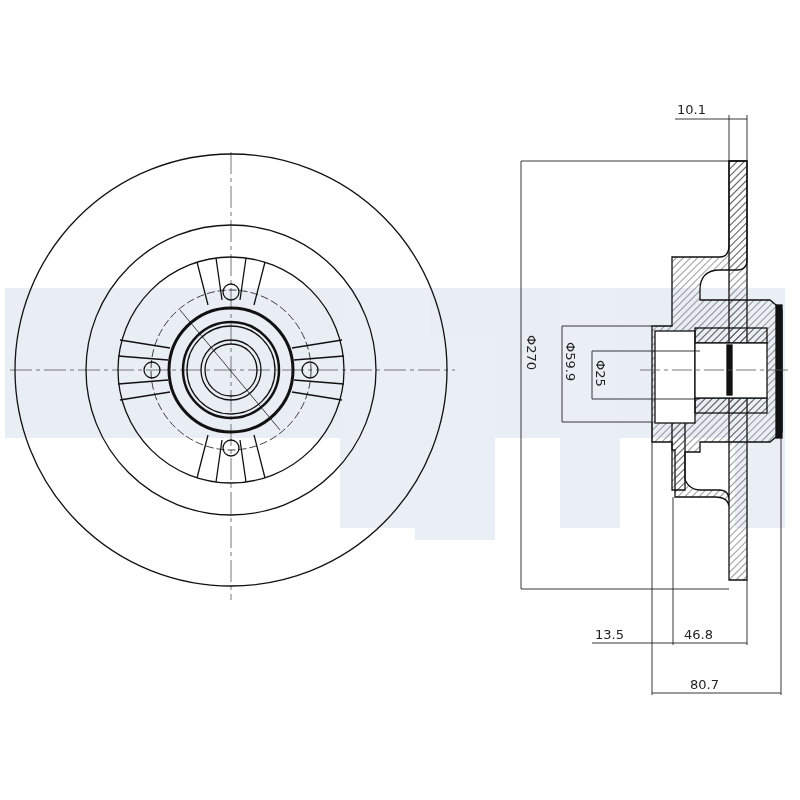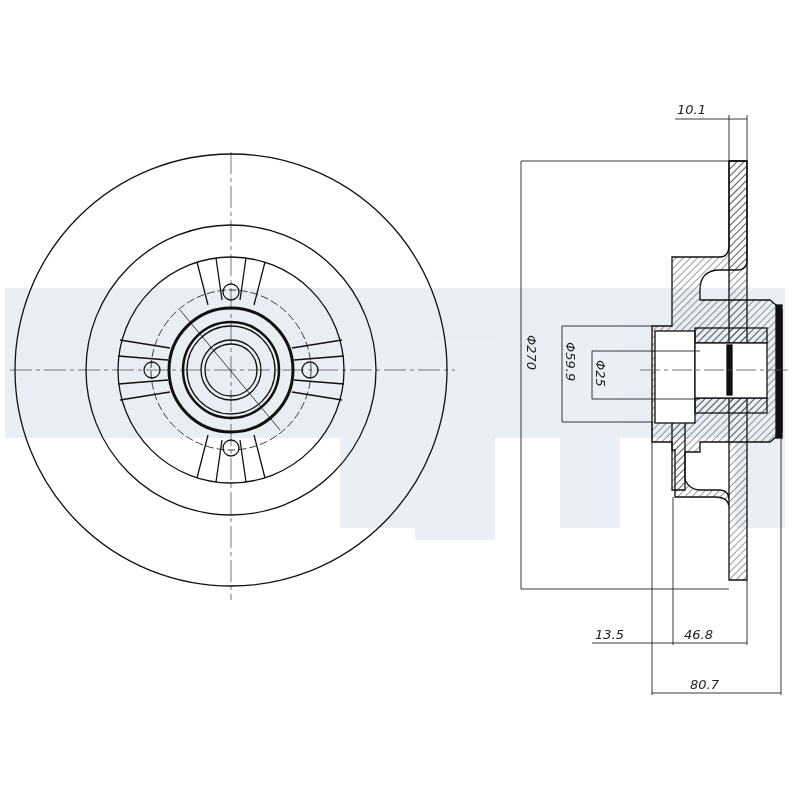--- a/index.html
+++ b/index.html
@@ -1,17 +1,17 @@
 <!DOCTYPE html>
 <html><head>
 <meta charset="utf-8">
 <style>
   html, body { margin: 0; padding: 0; background: #ffffff; }
   body { width: 800px; height: 800px; overflow: hidden; position: relative; font-family: "DejaVu Sans", sans-serif; }
-  #stage { position: absolute; left: 0; top: 0; width: 800px; height: 800px; font-style: italic; }
+  #stage { position: absolute; left: 0; top: 0; width: 800px; height: 800px; }
   .wm { position: absolute; background: #e9eef5; }
   svg { position: absolute; left: 0; top: 0; }
   .dim { font-family: "DejaVu Sans", sans-serif; font-size: 13px; fill: #222; }
 </style>
 </head>
 <body>
 
 <div id="stage">
 
   <div>

